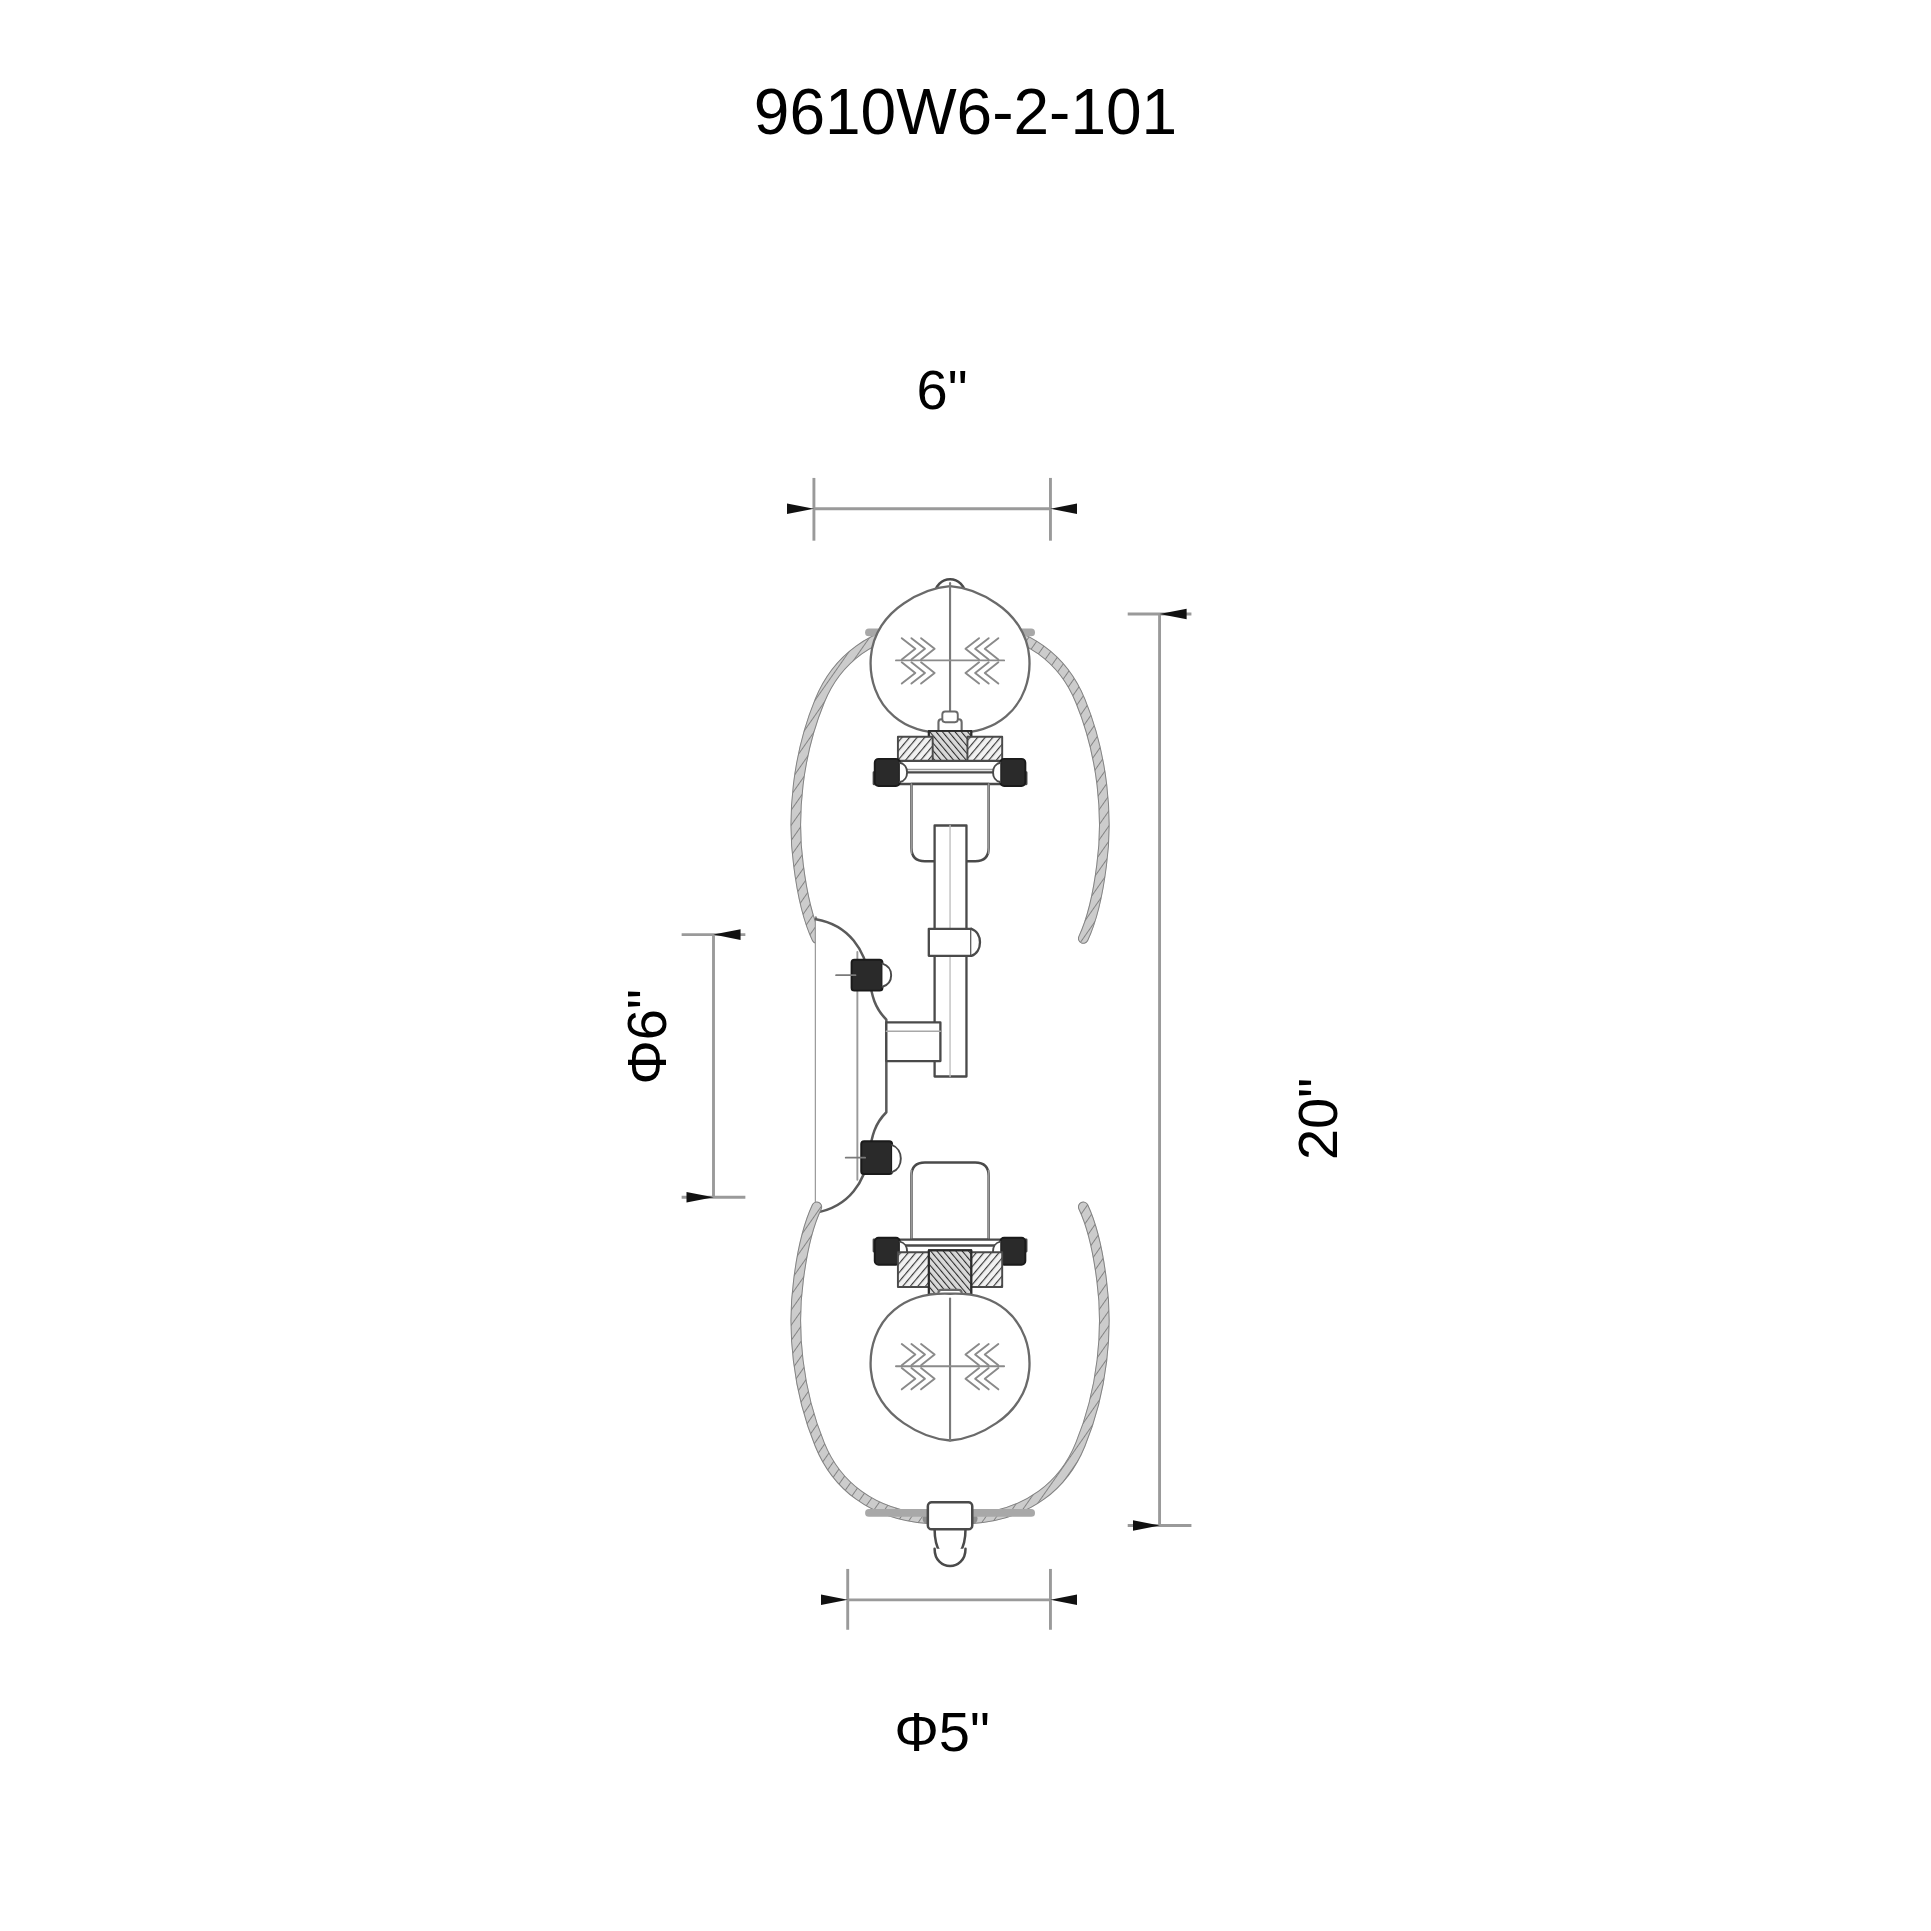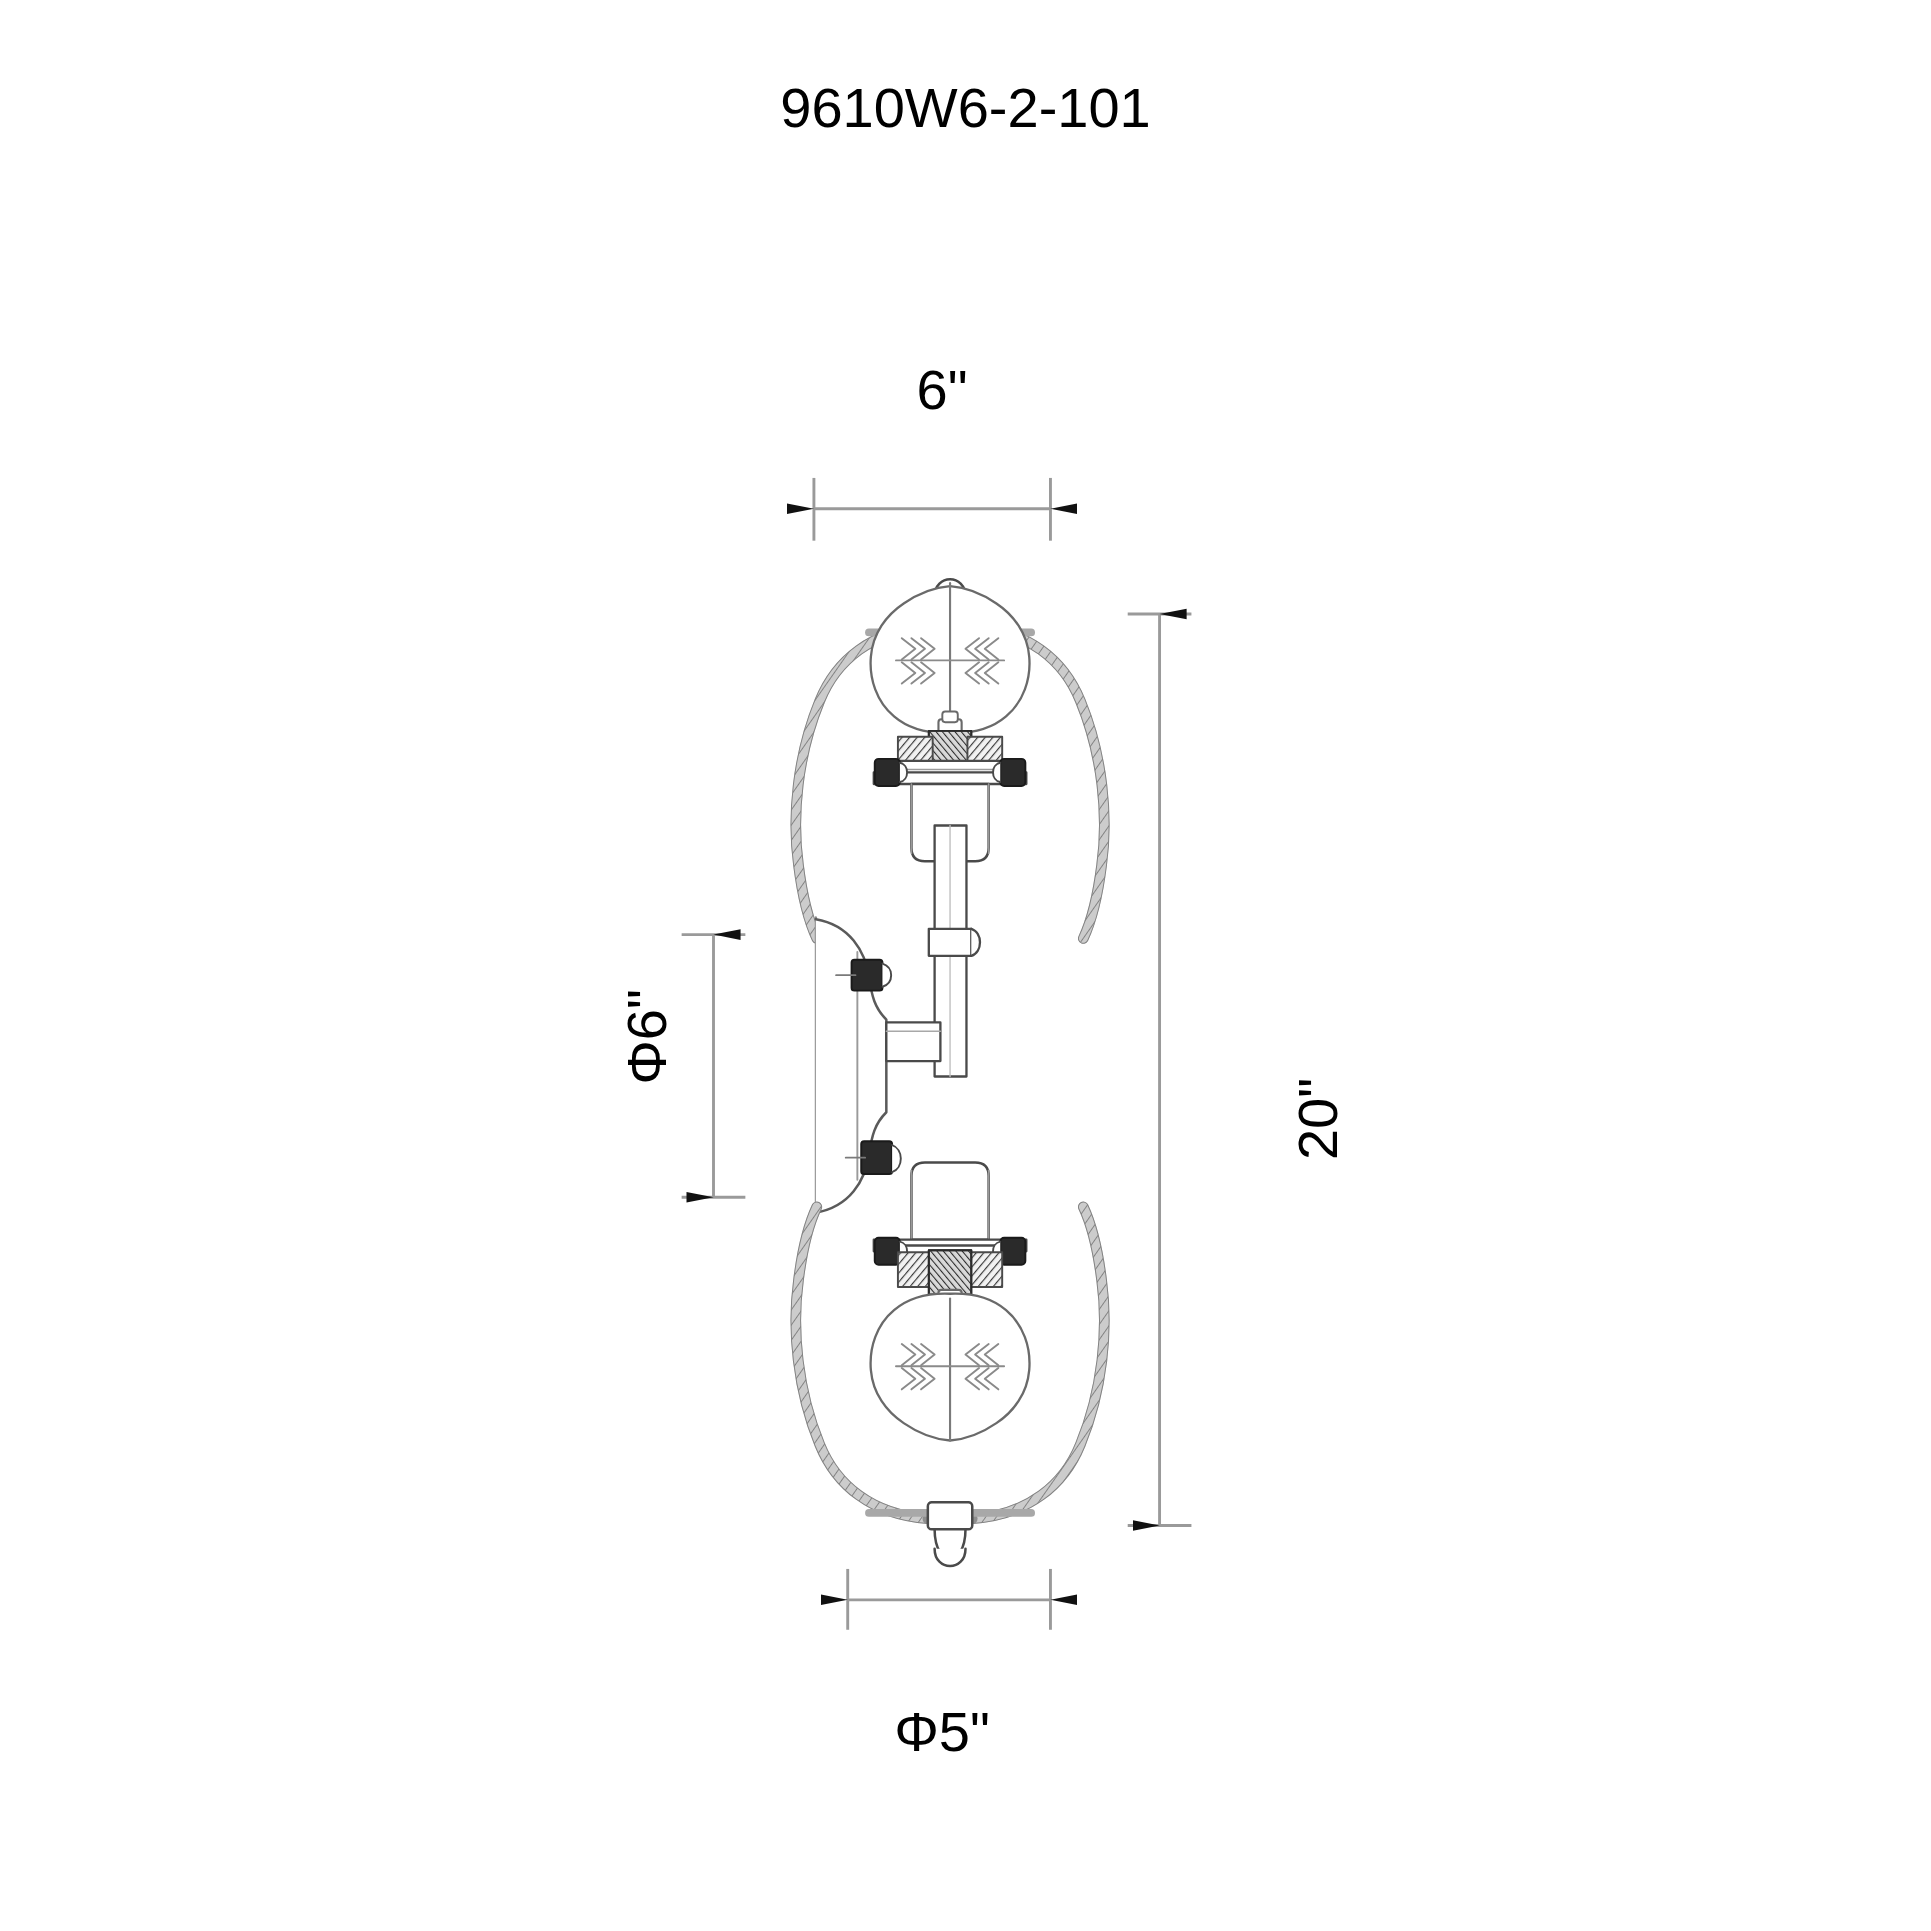--- a/index.html
+++ b/index.html
@@ -21,21 +21,21 @@
     width: 1931px;
     height: 1931px;
     background: #ffffff;
   }
   #title {
     position: absolute;
     left: 0;
     top: 75px;
     width: 1931px;
     text-align: center;
-    font-size: 56px;
+    font-size: 64px;
     font-weight: 400;
     letter-spacing: 0px;
     color: #000000;
     white-space: nowrap;
   }
   .dimlabel {
     position: absolute;
     font-size: 56px;
     font-weight: 400;
     color: #000000;

